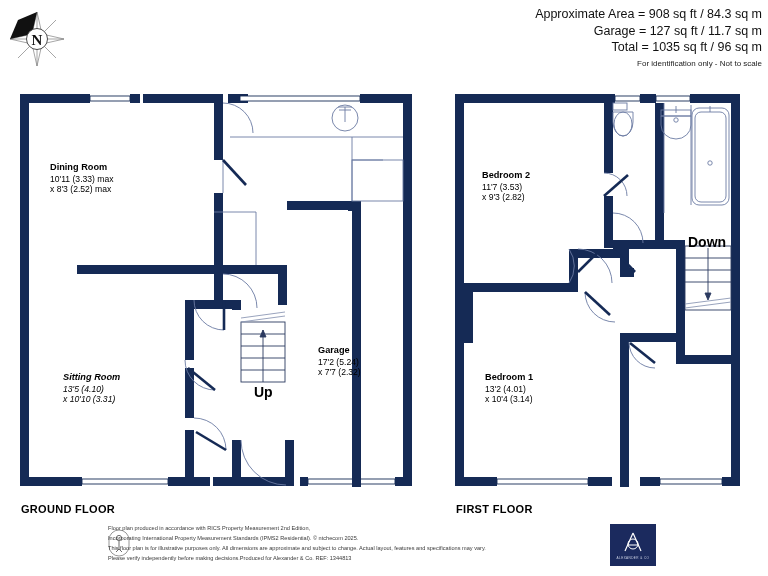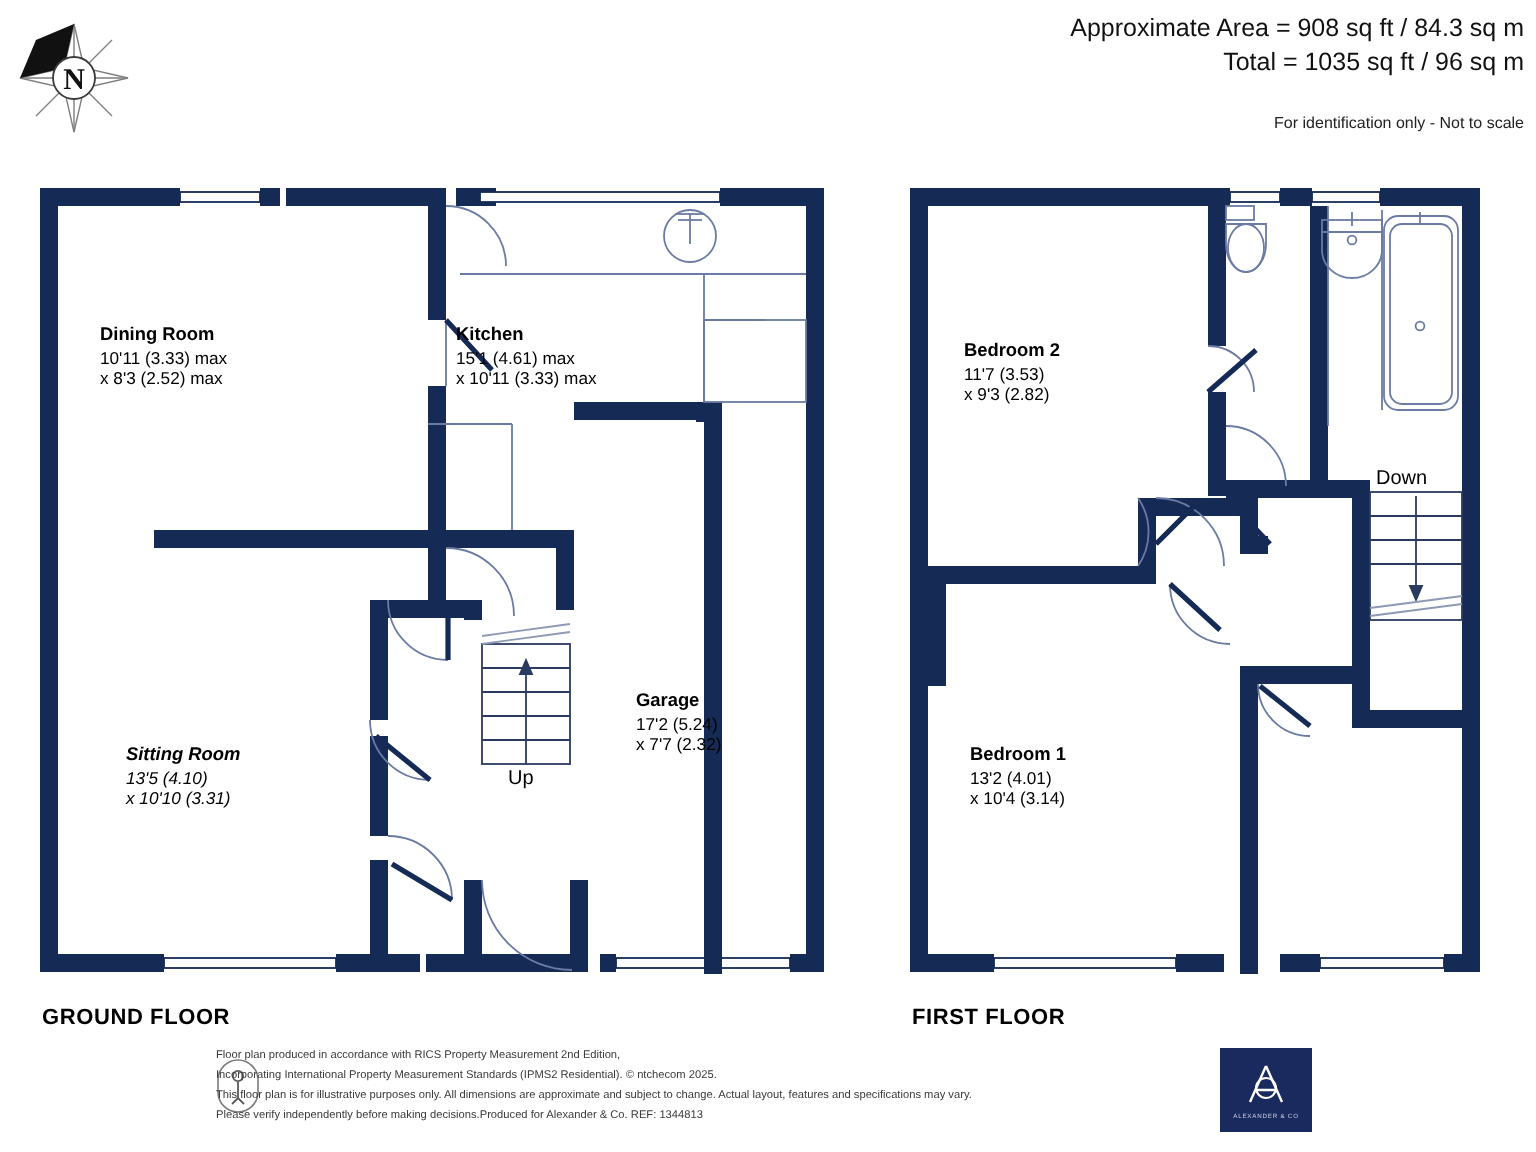--- a/index.html
+++ b/index.html
@@ -13,34 +13,34 @@
   }
   #root{position:absolute;left:0;top:0;width:768px;height:576px;}
 
   
   .area-block{
     position:absolute;right:6px;top:6px;
     text-align:right;
     line-height:1.32;
   }
   .area-line{font-size:12.5px;color:#111;white-space:nowrap;margin-left:28px;}
-  .area-note{font-size:8px;color:#222;margin-top:18px;white-space:nowrap;}
+  .area-note{font-size:8px;color:#222;margin-top:3px;white-space:nowrap;}
 
   
   .compass{position:absolute;left:6px;top:8px;width:62px;height:62px;}
 
   
   .plan{position:absolute;left:0;top:0;}
 
   
   .rlabel{position:absolute;line-height:1.26;white-space:nowrap;}
   .rlabel .rname{font-size:9.2px;font-weight:bold;color:#000;}
   .rlabel .rdim{font-size:8.6px;color:#000;}
 
-  .slabel{position:absolute;font-size:10px;font-weight:normal;color:#000;white-space:nowrap;text-align:right;}
+  .slabel{position:absolute;font-size:14px;font-weight:bold;color:#000;white-space:nowrap;text-align:right;}
 
   
   .floor-cap{position:absolute;font-size:11px;font-weight:bold;letter-spacing:.3px;color:#000;}
 
   
   .footer{position:absolute;left:108px;top:524px;width:500px;}
   .footer-line{font-size:5.6px;color:#3a3a3a;line-height:1.78;white-space:nowrap;}
   .foot-person{position:absolute;left:106px;top:528px;width:26px;height:30px;}
   .logo{
     position:absolute;left:610px;top:524px;width:46px;height:42px;
@@ -61,20 +61,21 @@
         <path d="M12 12 L50 50 M50 12 L12 50"></path>
       </g>
       <path d="M31 4 L26 26 L4 31 L12 12 Z" fill="#111111"></path>
       <circle cx="31" cy="31" r="10.5" fill="#ffffff" stroke="#3a3a3a" stroke-width="0.9"></circle>
       <text x="31" y="36.5" text-anchor="middle" font-family="Liberation Serif, serif" font-size="15" font-weight="bold" fill="#111111">N</text>
     </svg>
   </div>
 
   <div class="area-block">
     <div class="area-line">Approximate Area = 908 sq ft / 84.3 sq m</div>
+    <div class="area-line">Garage = 127 sq ft / 11.7 sq m</div>
     <div class="area-line">Total = 1035 sq ft / 96 sq m</div>
     <div class="area-note">For identification only - Not to scale</div>
   </div>
 
   <svg class="plan" width="768" height="576" viewBox="0 0 768 576">
 
     <g>
 
       <g fill="#152a55">
 
@@ -291,25 +292,20 @@
       </g>
     </g>
   </svg>
 
   <div class="rlabel" style="left:50px;top:162px;width:120px;">
     <div class="rname">Dining Room</div>
     <div class="rdim">10'11 (3.33) max</div>
     <div class="rdim">x 8'3 (2.52) max</div>
   </div>
 
-  <div class="rlabel" style="left:228px;top:162px;width:120px;">
-    <div class="rname">Kitchen</div>
-    <div class="rdim">15'1 (4.61) max</div>
-    <div class="rdim">x 10'11 (3.33) max</div>
-  </div>
 
   <div class="rlabel" style="left:63px;top:372px;width:120px;font-style:italic;">
     <div class="rname">Sitting Room</div>
     <div class="rdim">13'5 (4.10)</div>
     <div class="rdim">x 10'10 (3.31)</div>
   </div>
 
   <div class="rlabel" style="left:318px;top:345px;width:86px;">
     <div class="rname">Garage</div>
     <div class="rdim">17'2 (5.24)</div>

